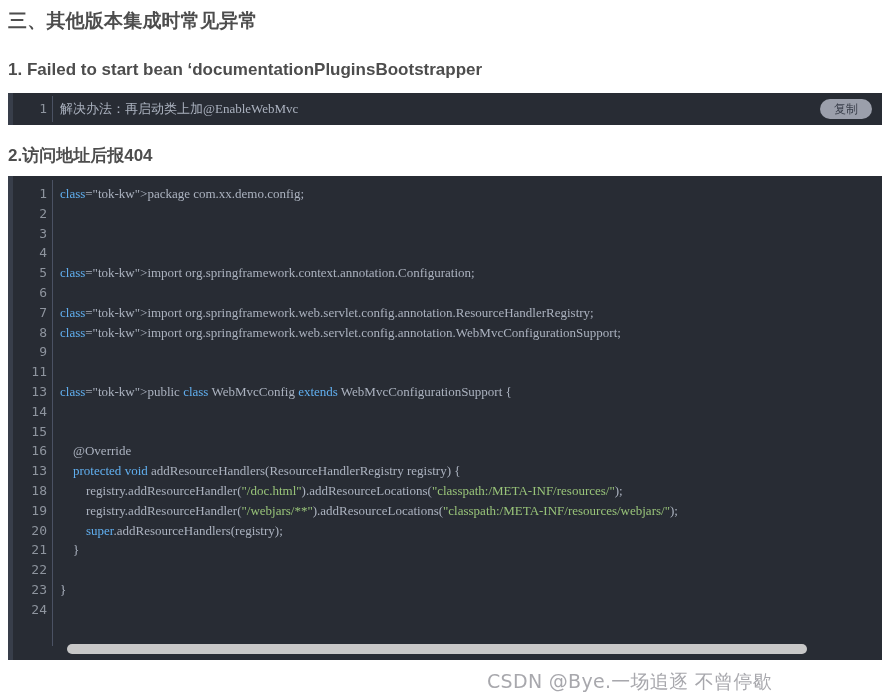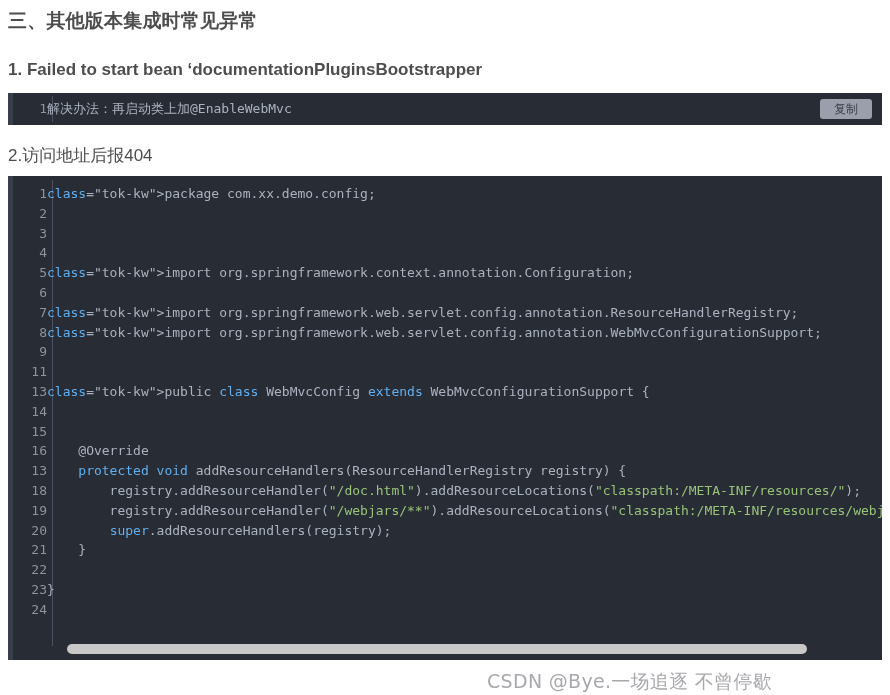--- a/index.html
+++ b/index.html
@@ -44,21 +44,21 @@
     font-weight: bold;
     color: #4d4d4d;
     white-space: nowrap;
   }
 
   .h3-sub2 {
     position: absolute;
     left: 8px;
     top: 144px;
     font-size: 17px;
-    font-weight: normal;
+    font-weight: bold;
     color: #4d4d4d;
     white-space: nowrap;
   }
 
   
   .codeblock {
     position: absolute;
     background: #282c34;
     overflow: hidden;
   }
@@ -118,42 +118,44 @@
     top: 0;
     width: 1px;
     height: 100%;
     background: #4b5263;
   }
   .codeblock.small .gutter-sep { top: 3px; height: 26px; }
   .codeblock.big .gutter-sep { top: 4px; height: 466px; }
 
   .ct {
     display: inline-block;
+    margin-left: 13px;
     color: #abb2bf;
     vertical-align: top;
     white-space: pre;
+    font-family: Liberation Serif, serif;
   }
   .codeblock.small .ct {
     font-size: 13px;
     color: #abb2bf;
   }
 
   
   .tok-kw   { color: #61afef; }
   .tok-str  { color: #98c379; }
 
   
   .copy-btn {
     position: absolute;
     right: 10px;
     top: 6px;
     width: 52px;
     height: 20px;
     background: #9b9fab;
-    border-radius: 3px;
+    border-radius: 10px;
     color: #3a3f4b;
     font-size: 12px;
     font-family: "DejaVu Sans", sans-serif;
     text-align: center;
     line-height: 20px;
     cursor: pointer;
   }
 
   
   .hscroll-track {

